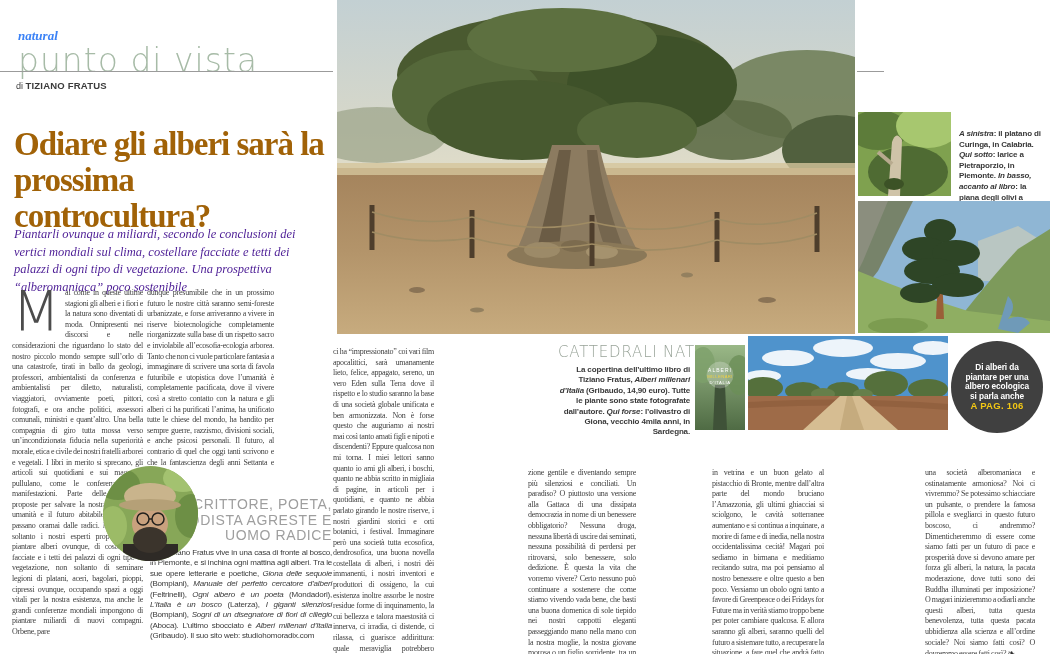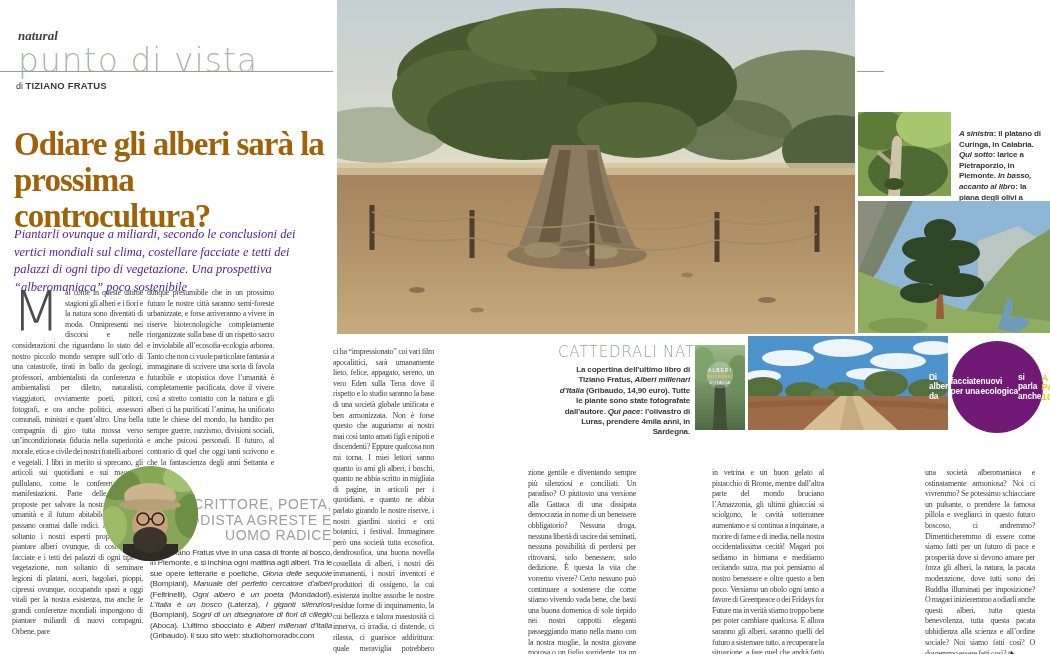--- a/index.html
+++ b/index.html
@@ -1,20 +1,20 @@
 <!DOCTYPE html>
 <html><head>
 <meta charset="utf-8">
 <style>
   html,body{margin:0;padding:0;}
   body{width:1050px;height:655px;background:#ffffff;position:relative;overflow:hidden;
        font-family:"Liberation Serif",serif;color:#3f3f3f;}
   .abs{position:absolute;}
   
-  .kicker{left:18px;top:29px;font:italic 700 13px/14px "Liberation Serif",serif;color:#404040;}
+  .kicker{left:18px;top:29px;font:italic 700 13px/14px "Liberation Serif",serif;color:#3b82f6;}
   .section-title{left:18px;top:36px;font-family:"DejaVu Sans",sans-serif;font-weight:200;
       font-size:33px;line-height:34px;color:#a7bba7;letter-spacing:1px;margin-top:8px;}
   .rule{height:1px;background:#9b9b9b;}
   .byline{left:16px;top:80px;font-family:"Liberation Sans",sans-serif;font-size:9px;color:#3a3a3a;}
   .byline b{font-size:9.5px;letter-spacing:.2px;}
   
   .headline{left:14px;top:126px;width:315px;font-family:Liberation Serif, serif;
       font-weight:700;font-size:33px;line-height:36px;color:#a16207;letter-spacing:-1px;}
   .standfirst{left:14px;top:226px;width:312px;font:italic 12.5px/17.5px "Liberation Serif",serif;color:#4c1d95;}
   
@@ -35,22 +35,22 @@
   .photo{display:block;}
   .caption{font-family:"Liberation Sans",sans-serif;font-weight:700;font-size:8px;line-height:10.6px;
       color:#383838;letter-spacing:-.15px;margin-top:17px;}
   .cap-right{left:959px;top:112px;width:88px;}
   
   .box-title{left:558px;top:343px;width:190px;font-family:"DejaVu Sans",sans-serif;font-weight:200;
       font-size:15px;color:#98a398;letter-spacing:.8px;}
   .box-text{left:556px;top:365px;width:134px;text-align:right;font-family:"Liberation Sans",sans-serif;
       font-weight:700;font-size:8px;line-height:10.4px;color:#3a3a3a;letter-spacing:-.15px;}
   
-  .badge{left:951px;top:341px;width:92px;height:92px;border-radius:50%;background:#701a75;
-      display:flex;flex-direction:row;justify-content:center;align-items:center;z-index:5;}
+  .badge{left:951px;top:341px;width:92px;height:92px;border-radius:50%;background:#404040;
+      display:flex;flex-direction:column;justify-content:center;align-items:center;z-index:5;}
   .badge div{font-family:"Liberation Sans",sans-serif;font-weight:700;font-size:8.3px;
       line-height:9.6px;color:#ffffff;letter-spacing:-.1px;}
   .badge .pageref{color:#f2c714;font-size:9.5px;margin-top:0;letter-spacing:.3px;}
   i{font-style:italic;}
 </style>
 </head>
 <body>
 
 <div class="abs kicker">natural</div>
 <div class="abs section-title">punto di vista</div>
@@ -183,21 +183,21 @@
       <ellipse cx="98" cy="52" rx="24" ry="13"></ellipse>
       <ellipse cx="74" cy="70" rx="28" ry="13"></ellipse>
       <ellipse cx="100" cy="84" rx="26" ry="12"></ellipse>
       <ellipse cx="62" cy="92" rx="20" ry="10"></ellipse>
     </g>
     <ellipse cx="40" cy="125" rx="30" ry="8" fill="#7c9c50"></ellipse>
   </svg>
 </div>
 
 <div class="abs box-title">CATTEDRALI NATURALI</div>
-<div class="abs box-text"><span>La copertina dell’ultimo libro di Tiziano Fratus, </span><i>Alberi millenari d’Italia</i><span> (Gribaudo, 14,90 euro). Tutte le piante sono state fotografate dall’autore. </span><i>Qui pace</i><span>: l’olivastro di Luras, prendere 4mila anni, in Sardegna.</span></div>
+<div class="abs box-text"><span>La copertina dell’ultimo libro di Tiziano Fratus, </span><i>Alberi millenari d’Italia</i><span> (Gribaudo, 14,90 euro). Tutte le piante sono state fotografate dall’autore. </span><i>Qui forse</i><span>: l’olivastro di Giona, vecchio 4mila anni, in Sardegna.</span></div>
 
 <div class="abs" style="left:695px;top:345px;width:50px;height:85px;">
   <svg class="photo" width="50" height="85" viewBox="0 0 50 85" preserveAspectRatio="none">
     <defs>
       <linearGradient id="cover" x1="0" y1="0" x2="0" y2="1">
         <stop offset="0" stop-color="#9ab887"></stop>
           <stop offset="1" stop-color="#4f6b44"></stop>
       </linearGradient>
     </defs>
     <rect width="50" height="85" fill="url(#cover)"></rect>
@@ -233,22 +233,22 @@
     <ellipse cx="115" cy="58" rx="10" ry="5" fill="#667f4a"></ellipse>
     <rect y="60" width="200" height="34" fill="#9e6b48"></rect>
     <path d="M0 66 Q100 60 200 68 L200 74 Q100 66 0 72 Z" fill="#8a5a3a" opacity=".6"></path>
     <path d="M92 60 L112 60 L150 94 L55 94 Z" fill="#d6bd92"></path>
     <path d="M99 60 L104 60 L116 94 L92 94 Z" fill="#c5ab7e"></path>
   </svg>
 </div>
 
 <div class="abs badge">
   <div>Di alberi da</div>
-  <div>facciate per una</div>
-  <div>nuovi ecologica</div>
+  <div>piantare per una</div>
+  <div>albero ecologica</div>
   <div>si parla anche</div>
   <div class="pageref">A PAG. 106</div>
 </div>
 
 <div class="abs bodycol" style="left:528px;top:468px;width:108px;height:186px;">zione gentile e diventando sempre più silenziosi e conciliati. Un paradiso? O piuttosto una versione alla Gattaca di una dissipata democrazia in nome di un benessere obbligatorio? Nessuna droga, nessuna libertà di uscire dai seminati, nessuna possibilità di perdersi per ritrovarsi, solo benessere, solo dedizione. È questa la vita che vorremo vivere? Certo nessuno può continuare a sostenere che come stiamo vivendo vada bene, che basti una buona domenica di sole tiepido nei nostri cappotti eleganti passeggiando mano nella mano con la nostra moglie, la nostra giovane morosa o un figlio sorridente, tra un negozio e le luci di Natale</div>
 <div class="abs bodycol" style="left:712px;top:468px;width:112px;height:186px;">in vetrina e un buon gelato al pistacchio di Bronte, mentre dall’altra parte del mondo bruciano l’Amazzonia, gli ultimi ghiacciai si sciolgono, le cavità sotterranee aumentano e si continua a inquinare, a morire di fame e di inedia, nella nostra occidentalissima cecità! Magari poi sediamo in birmana e meditiamo recitando sutra, ma poi pensiamo al nostro benessere e oltre questo a ben poco. Versiamo un obolo ogni tanto a favore di Greenpeace o dei Fridays for Future ma in verità stiamo troppo bene per poter cambiare qualcosa. E allora saranno gli alberi, saranno quelli del futuro a sistemare tutto, a recuperare la situazione, a fare quel che andrà fatto per diventare</div>
 <div class="abs bodycol" style="left:877px;top:468px;width:110px;height:186px;margin-left:48px;">
   <span>una società alberomaniaca e ostinatamente armoniosa? Noi ci vivremmo? Se potessimo schiacciare un pulsante, o prendere la famosa pillola e svegliarci in questo futuro boscoso, ci andremmo? Dimenticheremmo di essere come siamo fatti per un futuro di pace e prosperità dove si devono amare per forza gli alberi, la natura, la pacata moderazione, dove tutti sono dei Buddha illuminati per imposizione? O magari inizieremmo a odiarli anche questi alberi, tutta questa benevolenza, tutta questa pacata ubbidienza alla scienza e all’ordine sociale? Noi siamo fatti così? O dovremmo essere fatti così? </span><span class="endmark">❧</span>
 </div>
 

